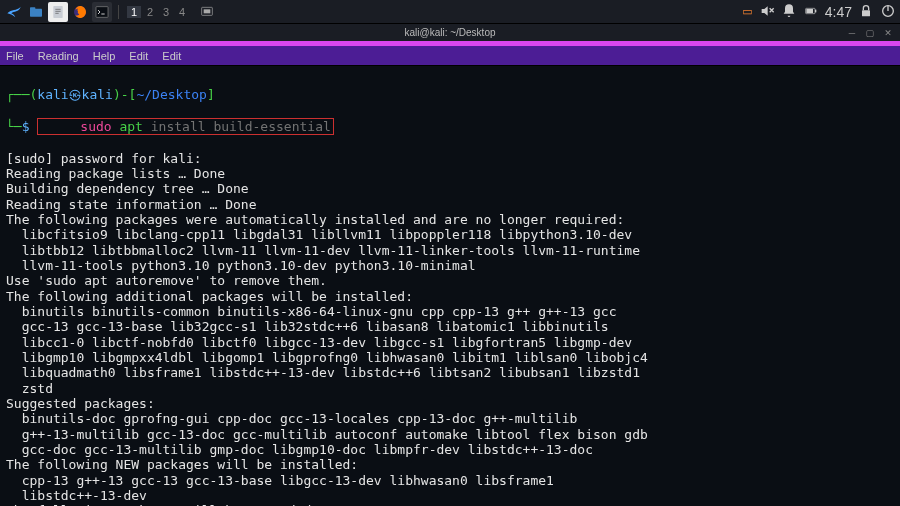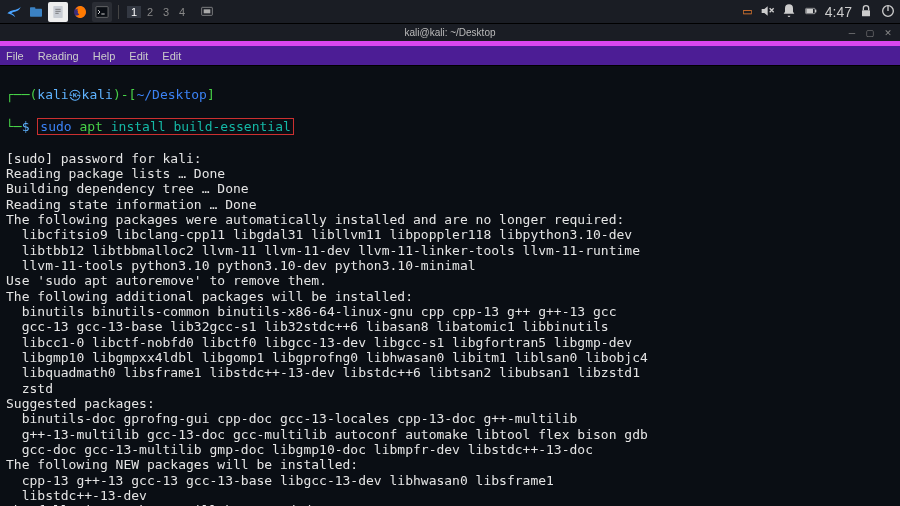--- a/index.html
+++ b/index.html
@@ -70,23 +70,23 @@
   padding: 6px 6px;
   font-size: 13px;
   line-height: 1.18;
   white-space: pre;
   font-family: "DejaVu Sans Mono", Consolas, monospace;
   color: #e5e5e5;
 }
 .prompt-line { white-space: pre; }
 .green { color: #47d147; }
 .blue { color: #5fb3ff; }
-.red { color: #3b82f6; }
+.red { color: #ec4899; margin-left: 40px; }
 .white { color: #3b82f6; }
-.gray { color: #14b8a6; }
+.gray { color: #737373; }
 .cmd-box {
   border: 1px solid #cc3030;
   padding: 0 2px;
   display: inline-block;
 }
 .folders { fill:#3b82c4; }
 .ff { fill:#ff7a00; }
 .fileicon { fill:#c9cdd4; }
 svg.tbsvg { width: 16px; height: 16px; }
 </style>

